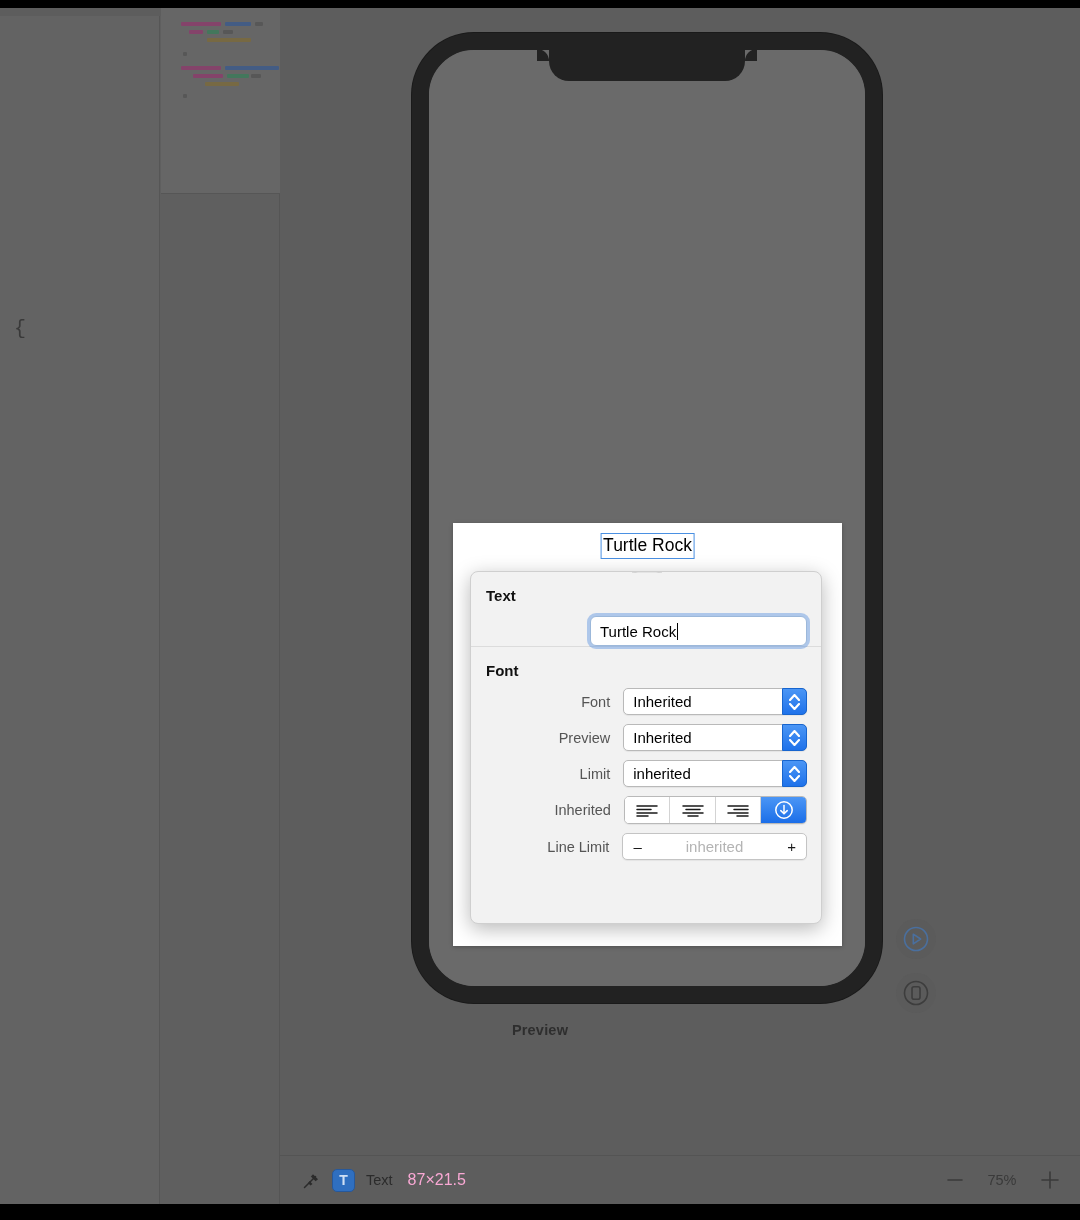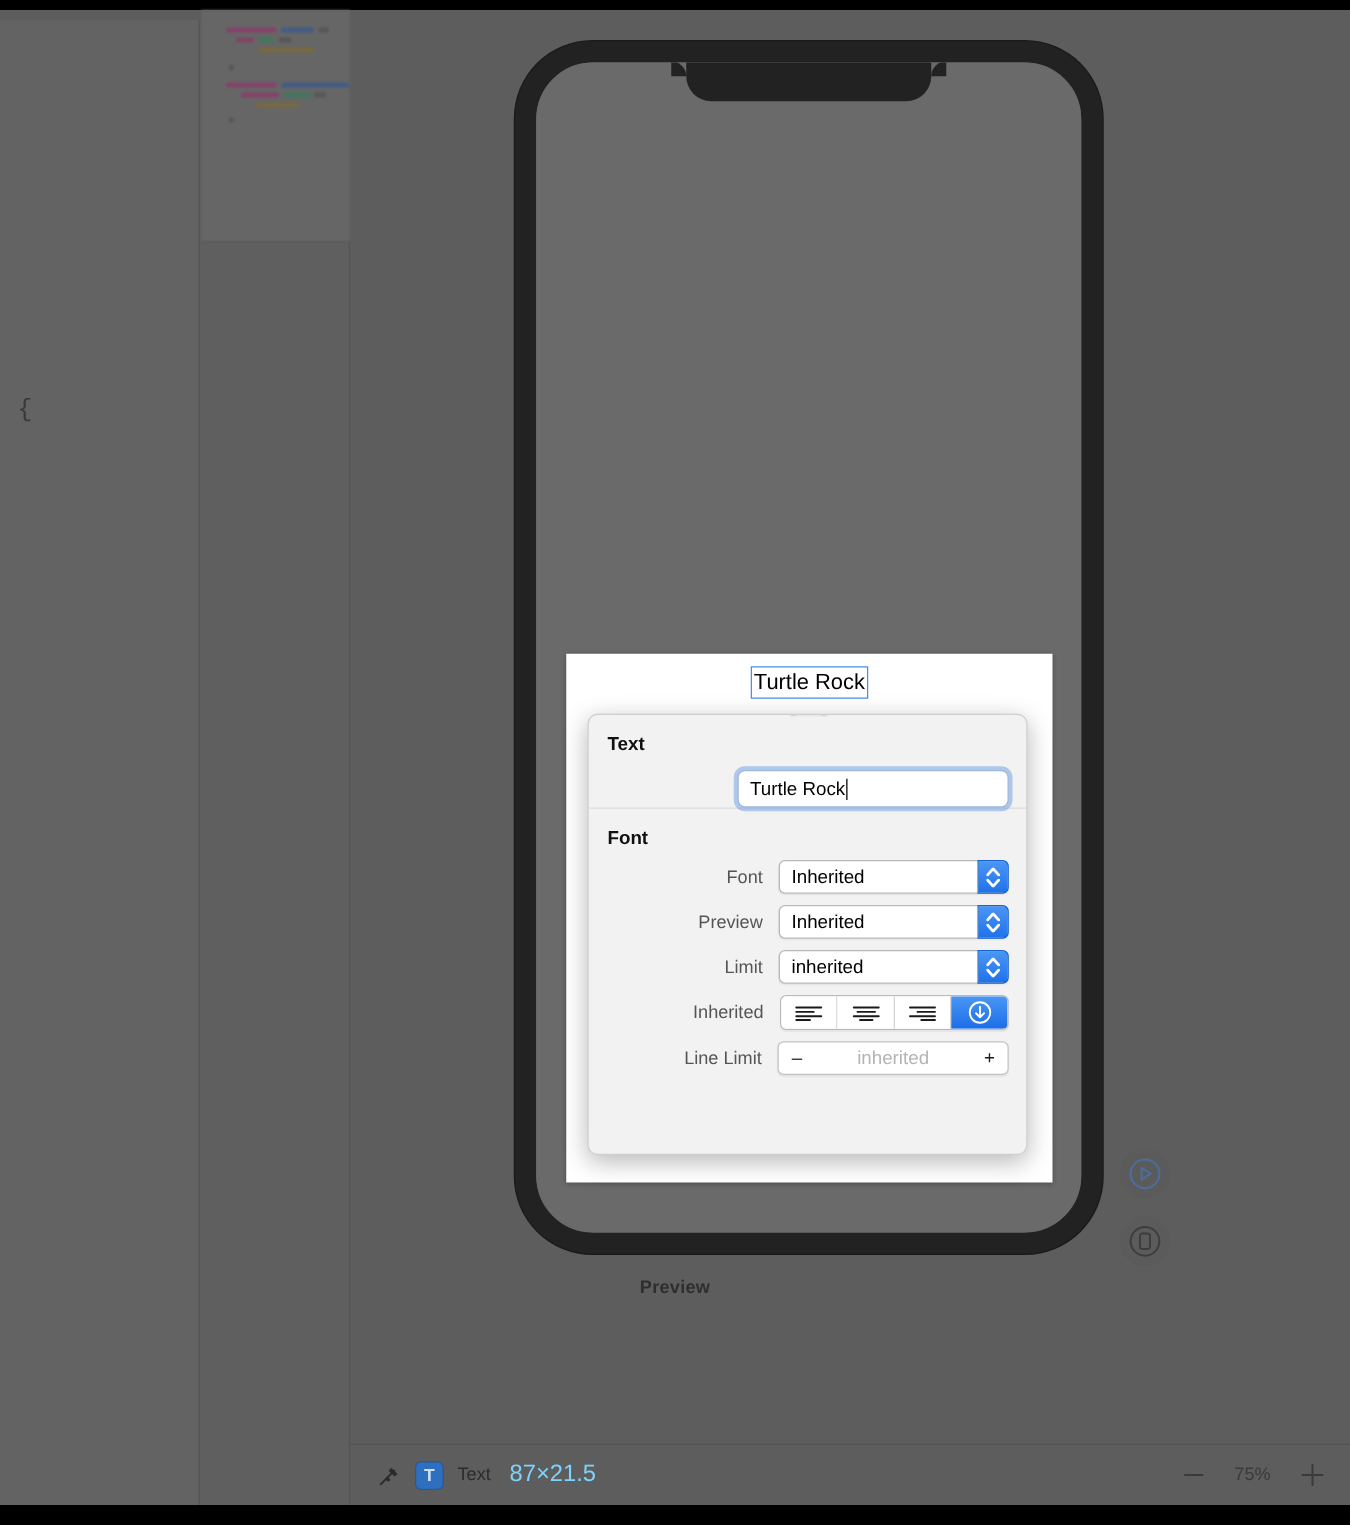--- a/index.html
+++ b/index.html
@@ -351,22 +351,22 @@
     align-items: center;
     justify-content: center;
     line-height: 1;
   }
   .status-name {
     font-size: 14.5px;
     color: #2b2b2b;
     font-weight: normal;
   }
   .status-dims {
-    font-size: 19px;
-    color: #7dd3fc;
+    font-size: 16px;
+    color: #f9a8d4;
     margin-left: 4px;
     text-align: right;
   }
   .status-right {
     display: flex;
     align-items: center;
     gap: 16px;
   }
   .zoom-value {
     font-size: 14.5px;

